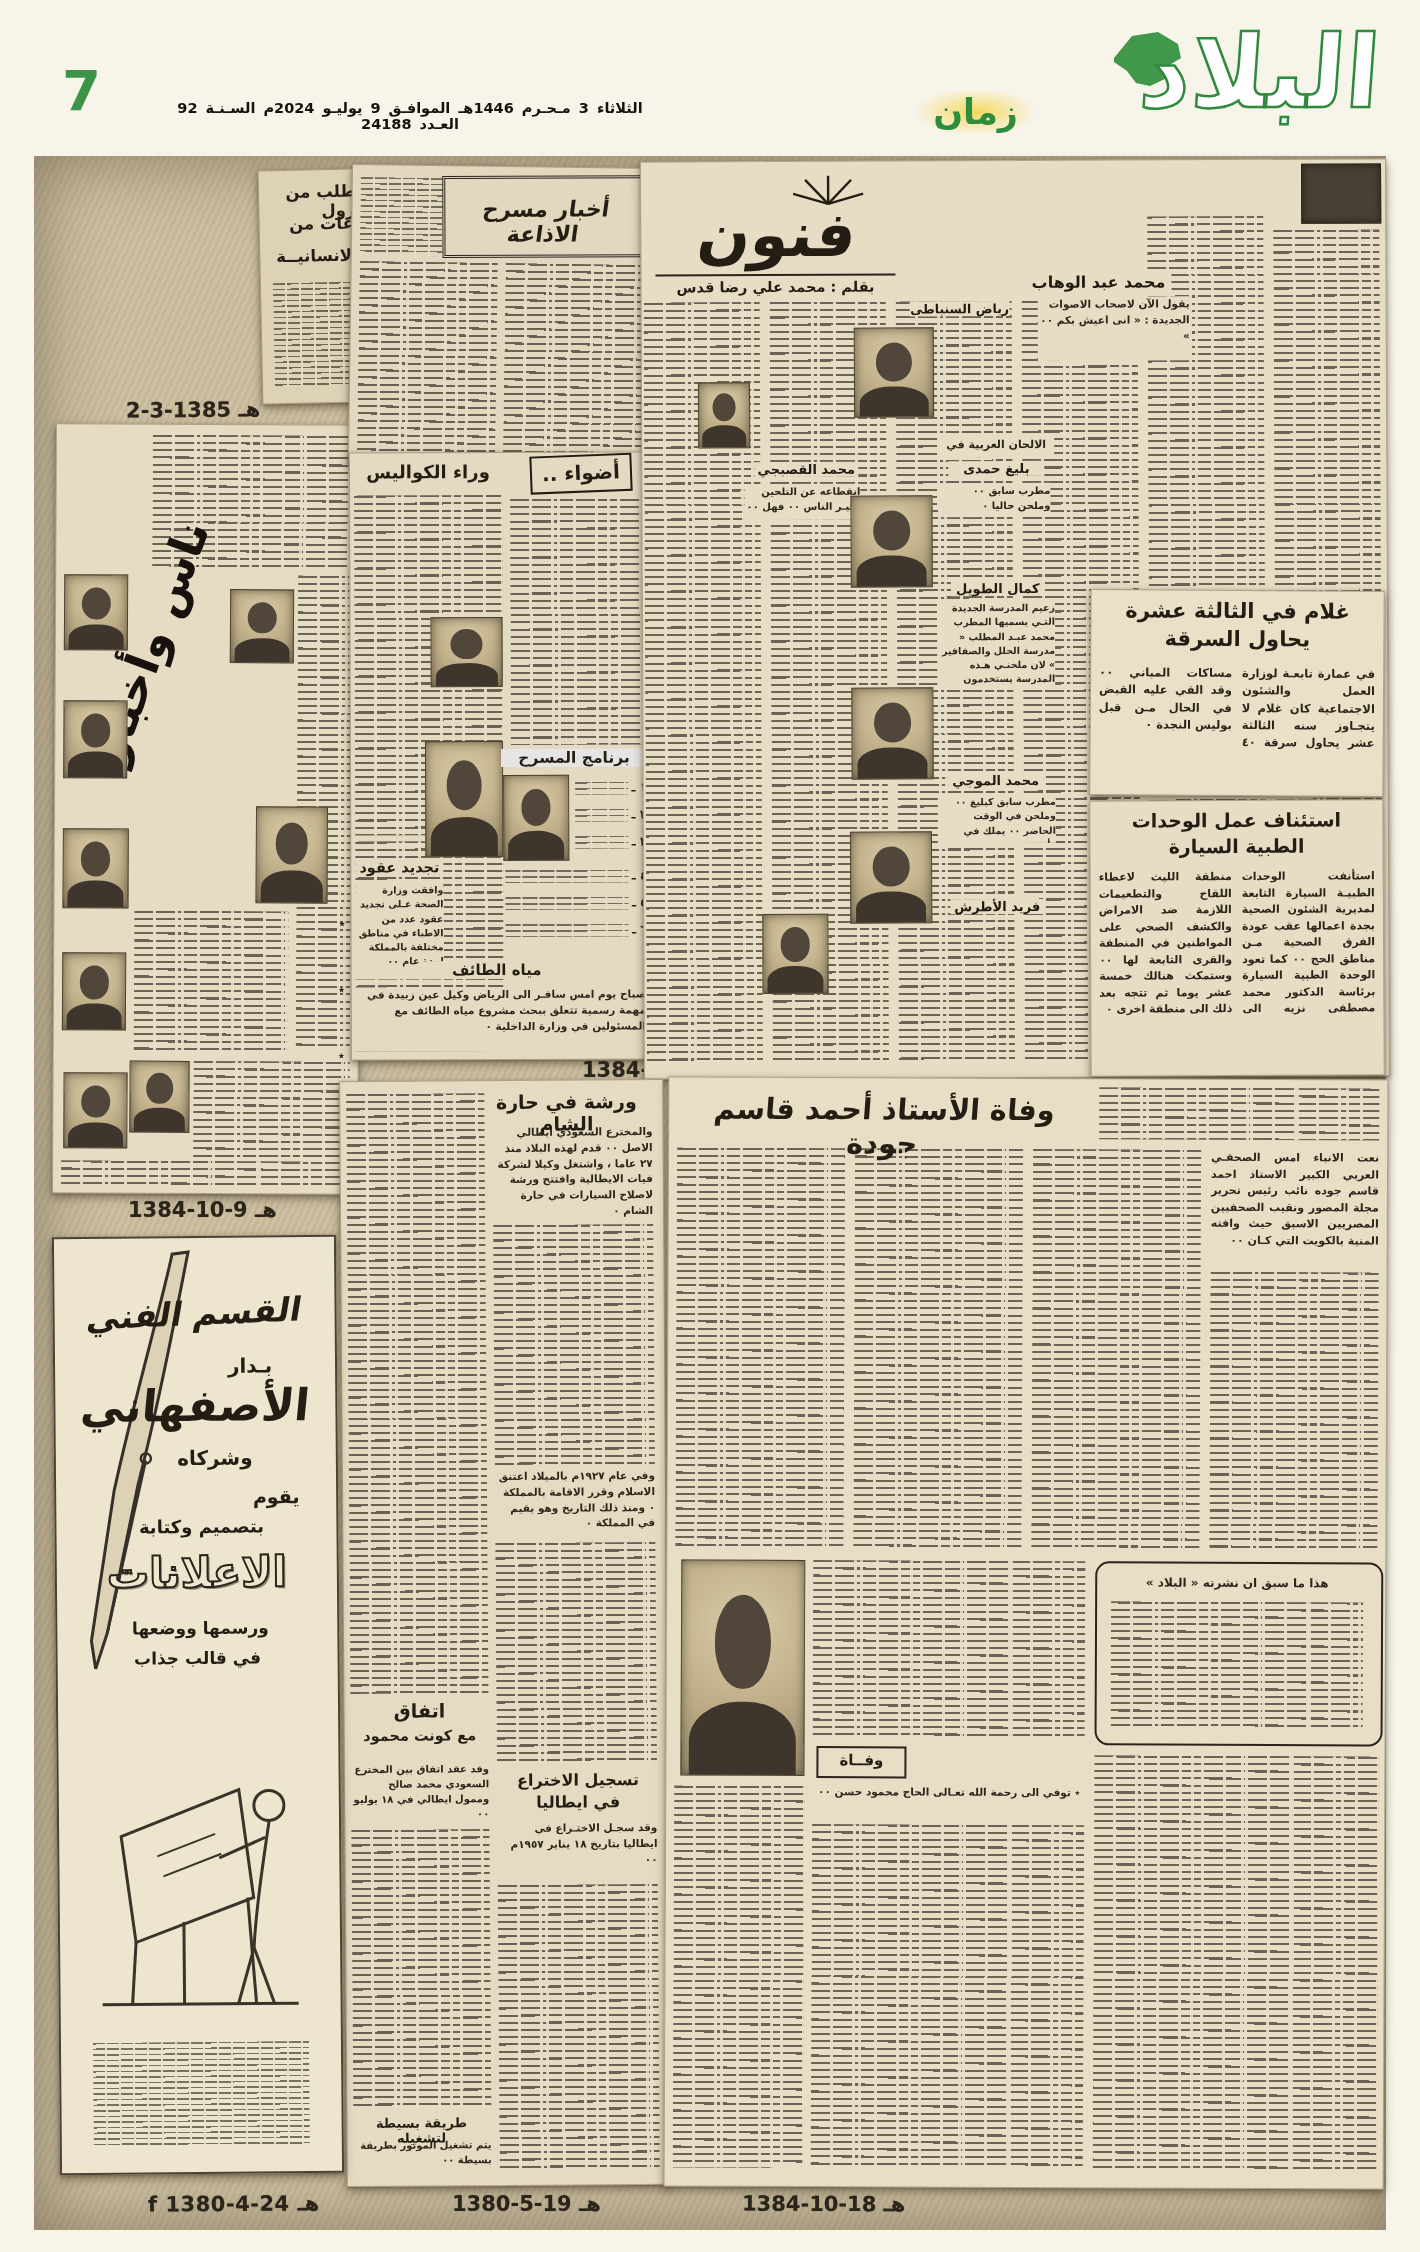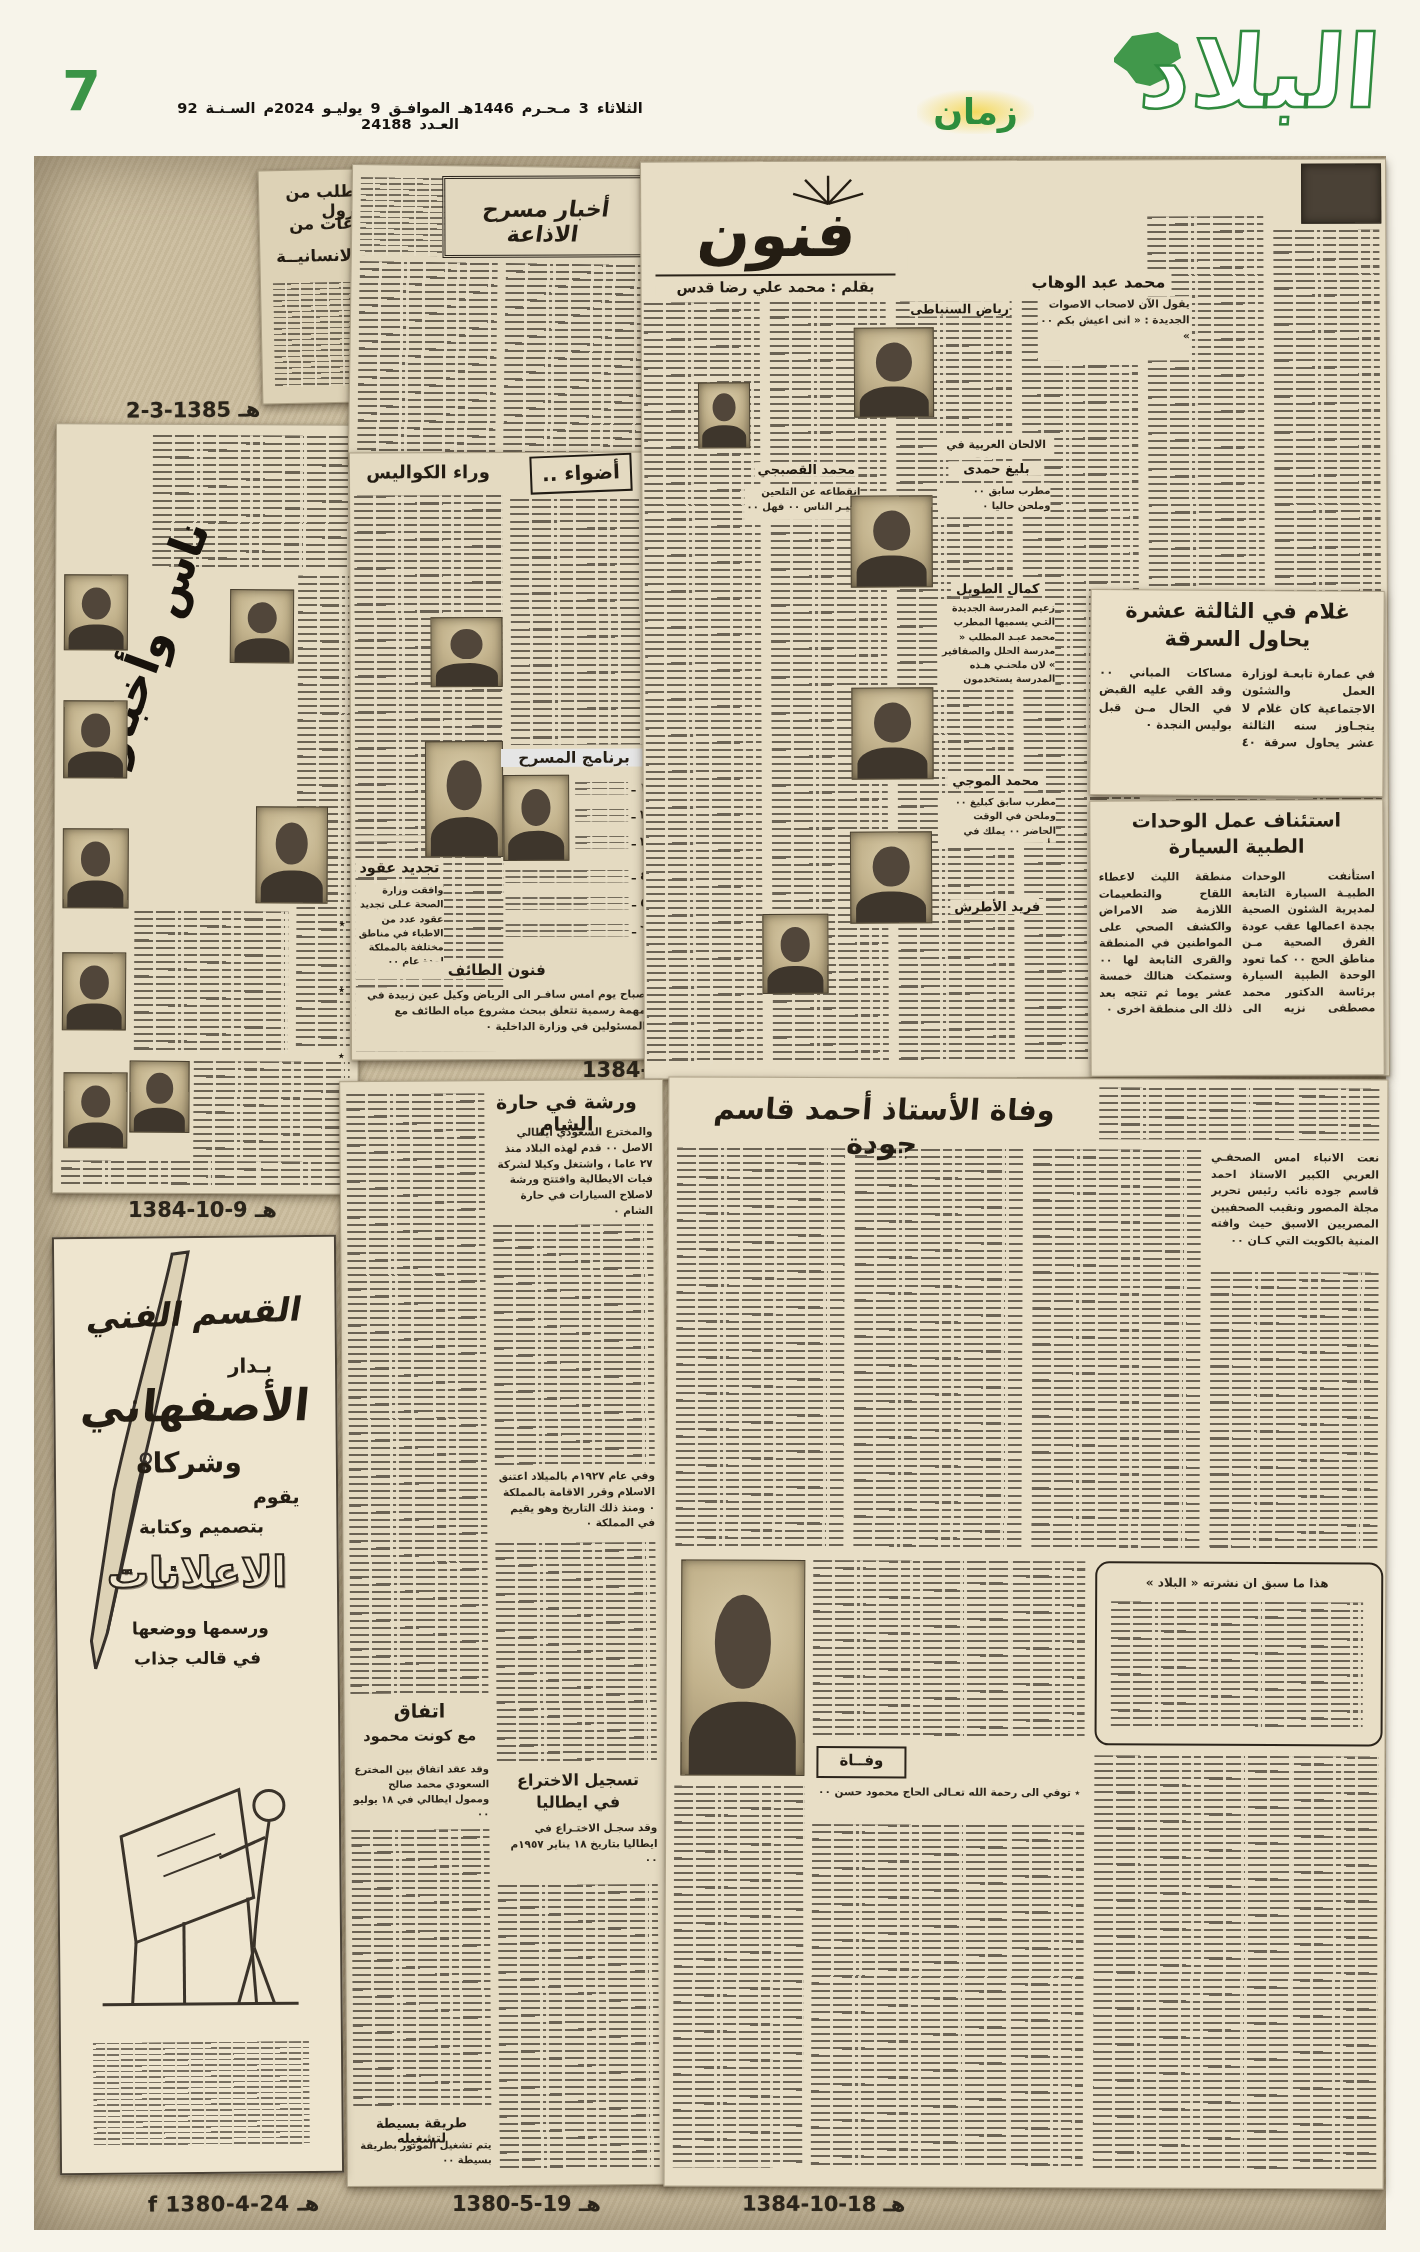--- a/index.html
+++ b/index.html
@@ -137,21 +137,21 @@
         <span class="ln"></span>
     </div>
     <div class="row" style="left:154px;top:466px;width:142px;height:22px;">
       <span class="num">٦ ـ</span>
         <span class="ln"></span>
     </div>
 
     <div class="hl" style="left:4px;top:406px;width:88px;font-size:14.5px;background:#e4dac1;">تجديد عقود</div>
     <div class="frag" style="left:4px;top:430px;width:88px;height:96px;font-size:9.5px;background:#e4dac1;">وافقت وزارة الصحة عـلى تجديد عقود عدد من الاطباء في مناطق مختلفة بالمملكة لمدة عام ٠٠</div>
 
-    <div class="hl" style="left:70px;top:508px;width:150px;font-size:15px;background:#e4dac1;">فنون الطائف</div>
+    <div class="hl" style="left:70px;top:508px;width:150px;font-size:15px;background:#e4dac1;">مياه الطائف</div>
     <div class="frag" style="left:4px;top:534px;width:290px;height:64px;font-size:10.5px;background:#e4dac1;">صباح يوم امس سافـر الى الرياض وكيل عين زبيدة في مهمة رسمية تتعلق ببحث مشروع مياه الطائف مع المسئولين في وزارة الداخلية ٠</div>
   </div>
   <div class="stamp" style="left:582px;top:1058px;">1384-10-25 هـ</div>
 
   <div class="clip" style="left:642px;top:160px;width:744px;height:916px;background:#e7ddc5;transform:rotate(-.25deg);">
 
     <div class="sim" style="left:2px;top:140px;width:116px;height:762px;"></div>
     <div class="sim" style="left:128px;top:140px;width:116px;height:762px;"></div>
     <div class="sim" style="left:254px;top:140px;width:116px;height:762px;"></div>
     <div class="sim" style="left:380px;top:140px;width:116px;height:762px;"></div>
@@ -260,21 +260,21 @@
 
   <div class="clip" style="left:56px;top:1236px;width:280px;height:934px;background:#eee5cf;transform:rotate(-.5deg);border:2px solid #4a4236;">
     <svg class="c" style="left:6px;top:6px;" width="150" height="430" viewBox="0 0 150 430">
       <path d="M128 8 C 116 66, 100 150, 76 240 L 44 388 L 32 424 L 28 396 L 52 246 C 74 150, 100 64, 112 10 Z" fill="#ddd2b6" stroke="#36302a" stroke-width="3"></path>
       <line x1="44" y1="388" x2="84" y2="216" stroke="#36302a" stroke-width="2.5"></line>
       <circle cx="84" cy="214" r="5" fill="none" stroke="#36302a" stroke-width="2.5"></circle>
     </svg>
     <div class="hl" style="left:20px;top:56px;width:240px;font-size:33px;transform:skewX(-12deg) rotate(-2deg);">القسم الفني</div>
     <div class="hl" style="left:150px;top:116px;width:90px;font-size:20px;">بـدار</div>
     <div class="hl" style="left:14px;top:142px;width:252px;font-size:44px;transform:skewX(-6deg);">الأصفهاني</div>
-    <div class="hl" style="left:78px;top:208px;width:110px;font-size:28px;">وشركاه</div>
+    <div class="hl" style="left:104px;top:208px;width:110px;font-size:20px;">وشركاه</div>
     <div class="hl" style="left:180px;top:248px;width:80px;font-size:19px;">يقوم</div>
     <div class="hl" style="left:60px;top:278px;width:170px;font-size:18px;">بتصميم وكتابة</div>
     <div class="hl" style="left:20px;top:310px;width:240px;font-size:42px;color:#efe6d0;-webkit-text-stroke:2px #2b241b;text-shadow:2px 2px 0 rgba(43,36,27,.5);">الاعلانات</div>
     <div class="hl" style="left:48px;top:380px;width:190px;font-size:17px;">ورسمها ووضعها</div>
     <div class="hl" style="left:60px;top:410px;width:160px;font-size:17px;">في قالب جذاب</div>
     <svg class="c" style="left:28px;top:448px;" width="224" height="336" viewBox="0 0 224 336">
       <g stroke="#3a332a" stroke-width="3" fill="none">
         <line x1="14" y1="318" x2="210" y2="318"></line>
         <polygon points="34,150 152,104 166,212 48,256"></polygon>
         <line x1="48" y1="256" x2="44" y2="318"></line>

